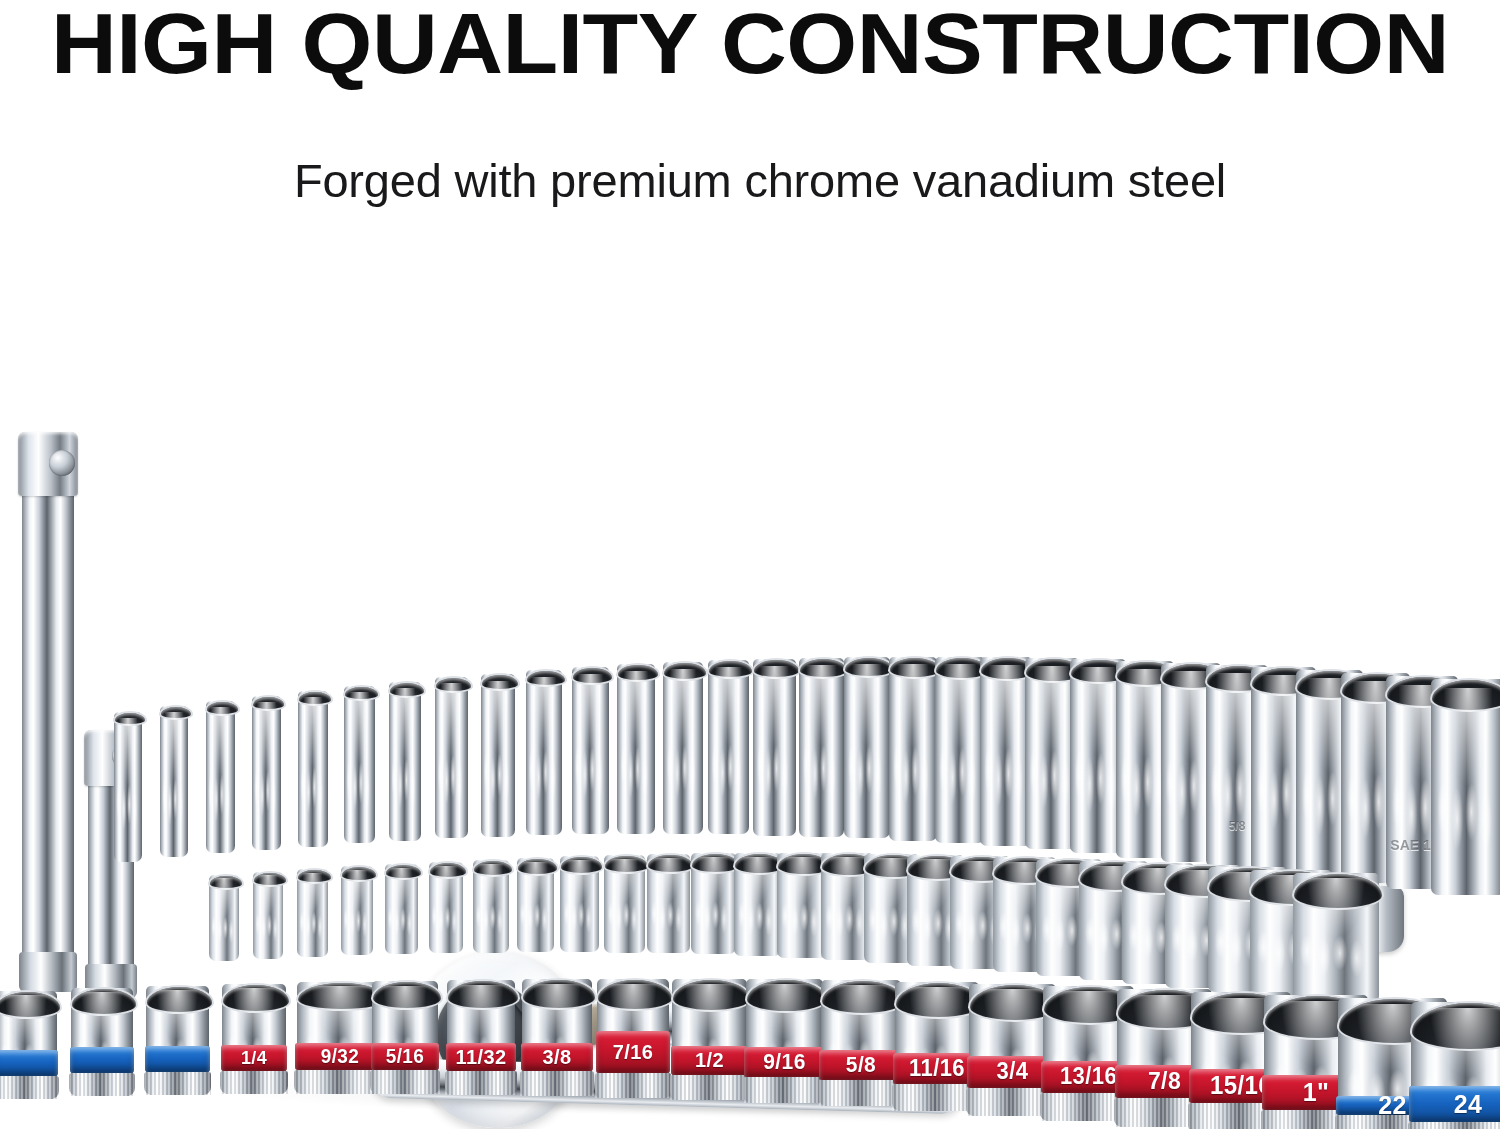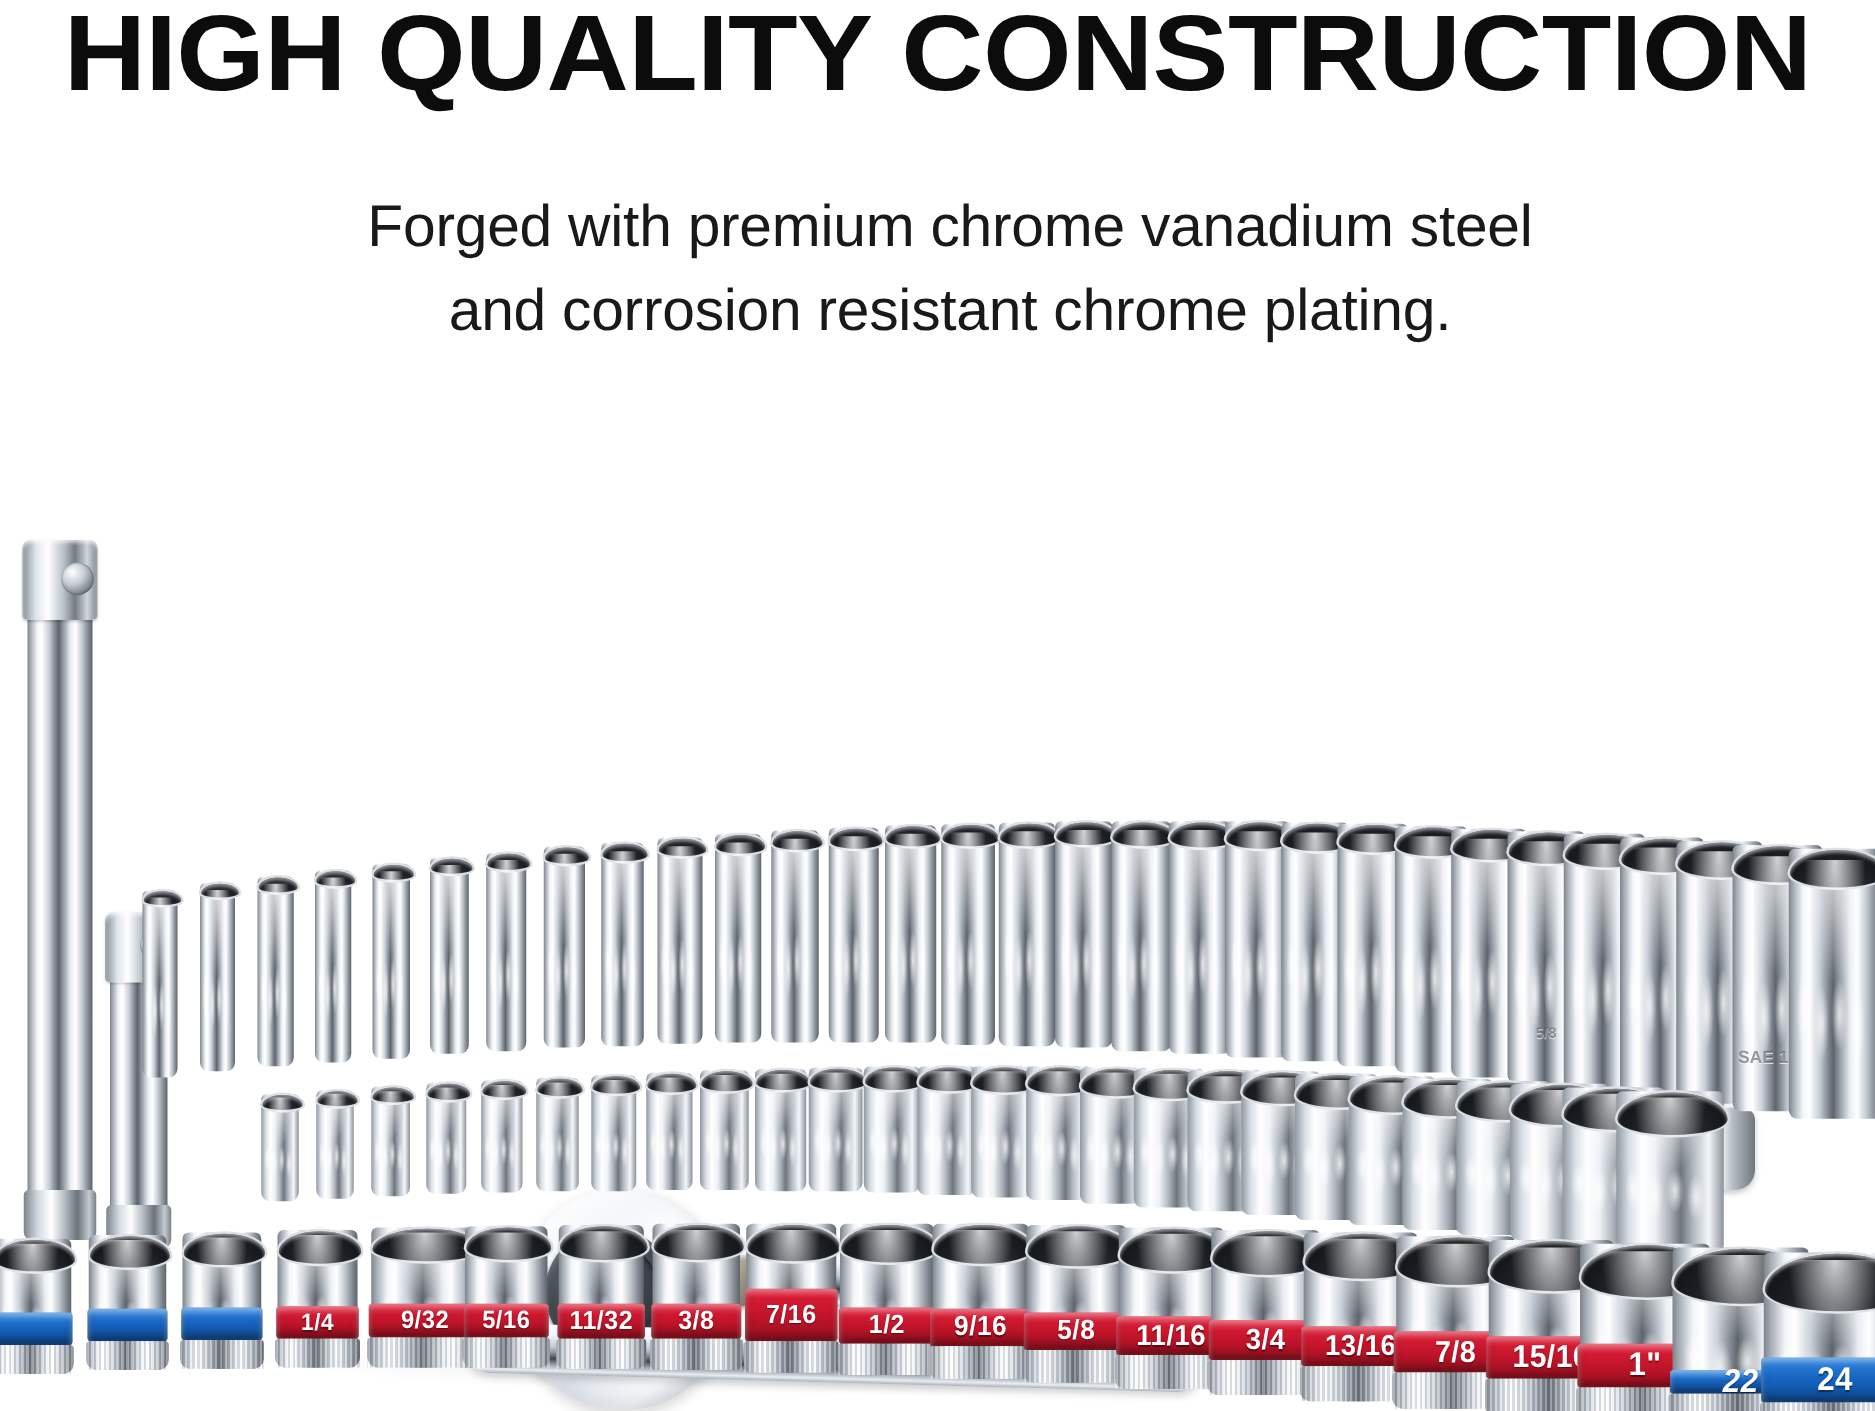--- a/index.html
+++ b/index.html
@@ -181,21 +181,20 @@
 </style>
 </head>
 <body>
 
 <div id="stage">
 
   <div class="headline">HIGH QUALITY CONSTRUCTION</div>
 
   <div class="subline">
     <div>Forged with premium chrome vanadium steel</div>
-    <div>and corrosion resistant chrome plating.</div>
   </div>
 
   <div id="photo">
 
     <div class="shadow-strip" style="top:655px;height:70px;"></div>
 
     <div id="deep-row">
         <div class="sock" style="left: 98px; top: 312px; width: 28px; height: 150px; z-index: 1;">
           <div class="body chrome-v"></div>
           <div class="mouth" style="height: 11px;"></div>
@@ -790,21 +789,21 @@
           </div>
           <div class="collar chrome-v" style="height: 30px;">
             <div class="knurl"></div>
           </div>
         </div>
         <div class="sock" style="left: 1322px; top: 598px; width: 109px; height: 148px; z-index: 98;">
           <div class="body chrome-v"></div>
           <div class="mouth" style="height: 44px;"></div>
           <div class="hexshade"></div>
           <div class="drip"></div>
-          <div class="band blue" style="height: 19px; bottom: 31px; font-style: italic;">
+          <div class="band blue" style="height: 19px; bottom: 31px;">
             <span style="font-size: 25px;">22</span>
           </div>
           <div class="collar chrome-v" style="height: 31px;">
             <div class="knurl"></div>
           </div>
         </div>
         <div class="sock" style="left: 1395px; top: 602px; width: 114px; height: 152px; z-index: 99;">
           <div class="body chrome-v"></div>
           <div class="mouth" style="height: 46px;"></div>
           <div class="hexshade"></div>

